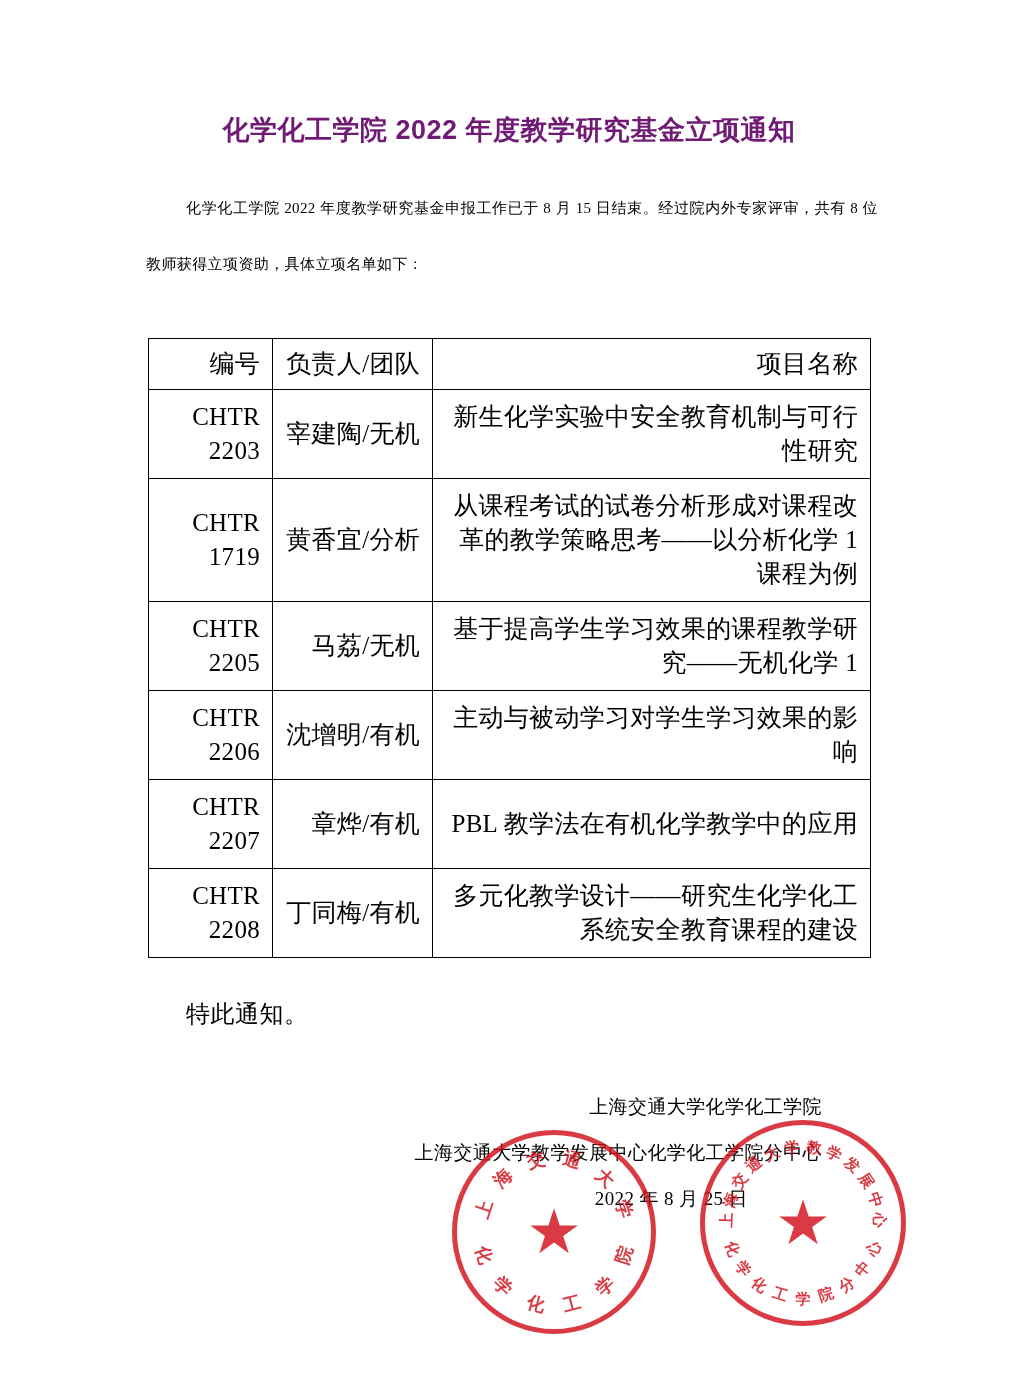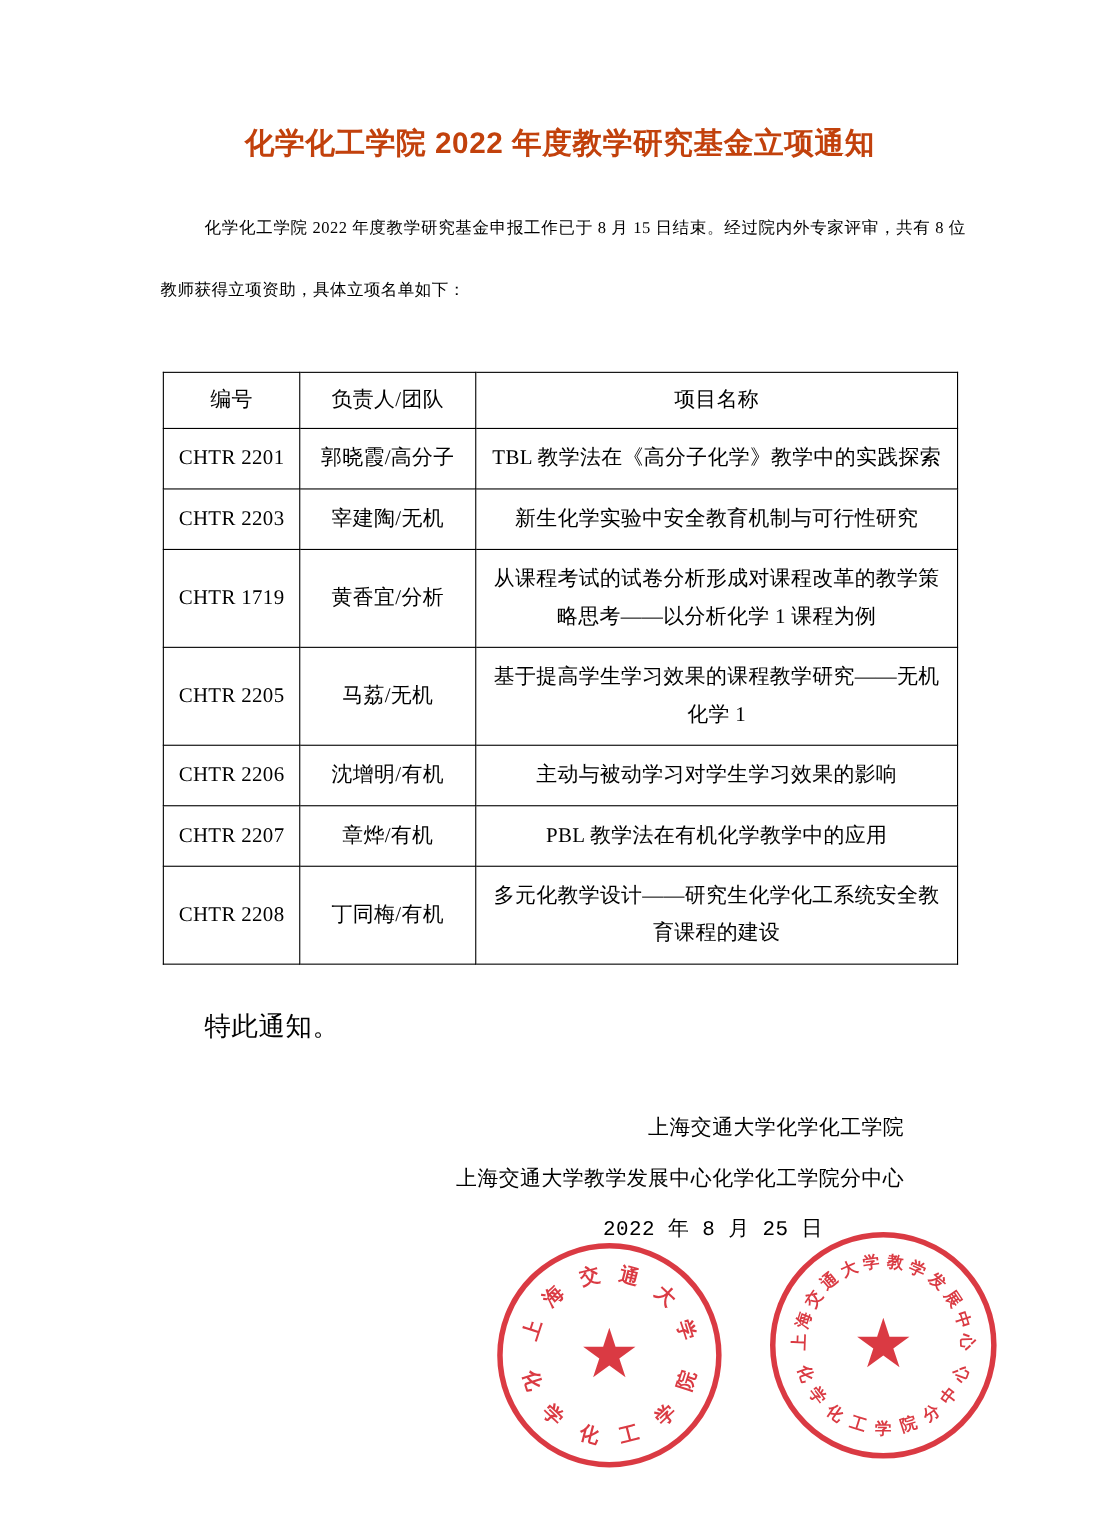--- a/index.html
+++ b/index.html
@@ -20,21 +20,21 @@
     inset: 0;
     padding: 0;
   }
   .doc-title {
     text-align: center;
     font-family: "Liberation Sans", "DejaVu Sans", sans-serif;
     font-weight: bold;
     font-size: 27px;
     letter-spacing: 0.5px;
     margin-top: 112px;
-    color: #c2410c;
+    color: #701a75;
   }
   .salutation {
     margin-top: 84px;
     margin-left: 146px;
     font-size: 20px;
     letter-spacing: 0.5px;
   }
   .para {
     margin-left: 146px;
     margin-right: 140px;
@@ -50,24 +50,24 @@
   table.grant-table {
     border-collapse: collapse;
     margin-left: 148px;
     margin-top: 46px;
     width: 722px;
     table-layout: fixed;
   }
   table.grant-table td, table.grant-table th {
     border: 1.6px solid #000;
     padding: 10px 12px;
-    font-size: 19px;
+    font-size: 25px;
     line-height: 34px;
     vertical-align: middle;
-    text-align: center;
+    text-align: right;
     font-weight: normal;
     letter-spacing: 0.3px;
   }
   table.grant-table th {
     padding-top: 8px;
     padding-bottom: 8px;
   }
   col.c1 { width: 124px; }
   col.c2 { width: 160px; }
   col.c3 { width: 438px; }
@@ -83,21 +83,20 @@
     padding-right: 196px;
     font-size: 19px;
     line-height: 46px;
     letter-spacing: 0.4px;
     position: relative;
     z-index: 1;
   }
   .sig-line {
     display: block;
     white-space: nowrap;
-    font-family: Liberation Mono, monospace;
   }
   .sig-line.org2 {
     padding-right: 0px;
   }
   .sig-line.date {
     padding-right: 74px;
     margin-left: 12px;
   }
   
   .seal {
@@ -164,25 +163,20 @@
         <col class="c3">
     </colgroup>
     <thead>
       <tr>
         <th>编号</th>
         <th>负责人/团队</th>
         <th>项目名称</th>
       </tr>
     </thead>
     <tbody>
-      <tr>
-        <td>CHTR 2201</td>
-        <td>郭晓霞/高分子</td>
-        <td>TBL 教学法在《高分子化学》教学中的实践探索</td>
-      </tr>
       <tr>
         <td>CHTR 2203</td>
         <td>宰建陶/无机</td>
         <td>新生化学实验中安全教育机制与可行性研究</td>
       </tr>
       <tr>
         <td>CHTR 1719</td>
         <td>黄香宜/分析</td>
         <td>从课程考试的试卷分析形成对课程改革的教学策略思考——以分析化学 1 课程为例</td>
       </tr>

